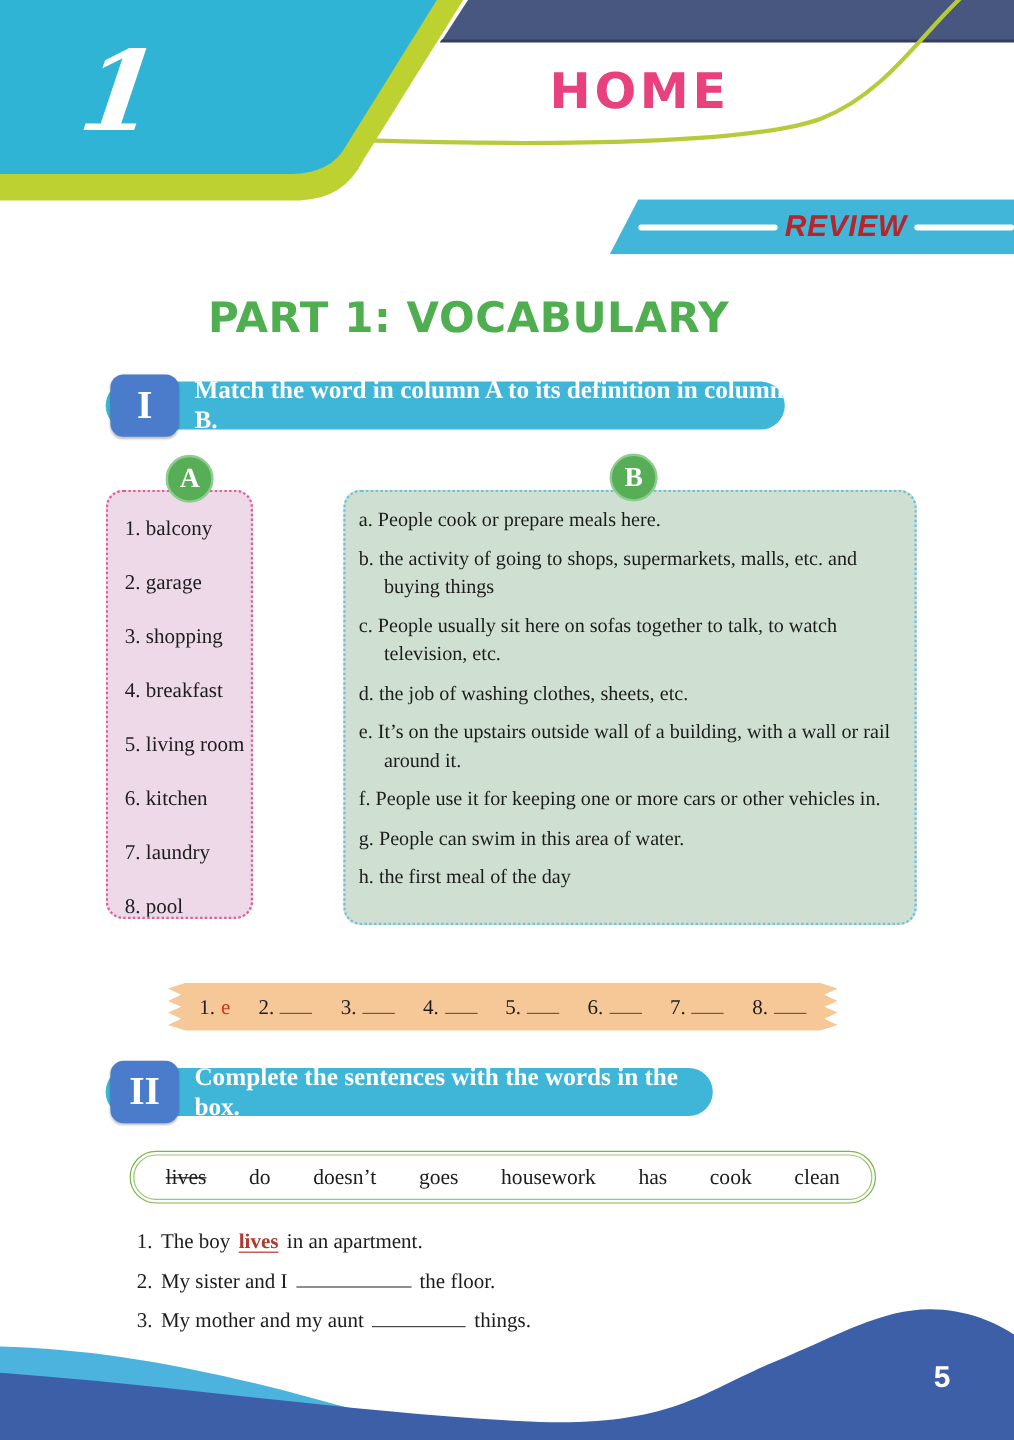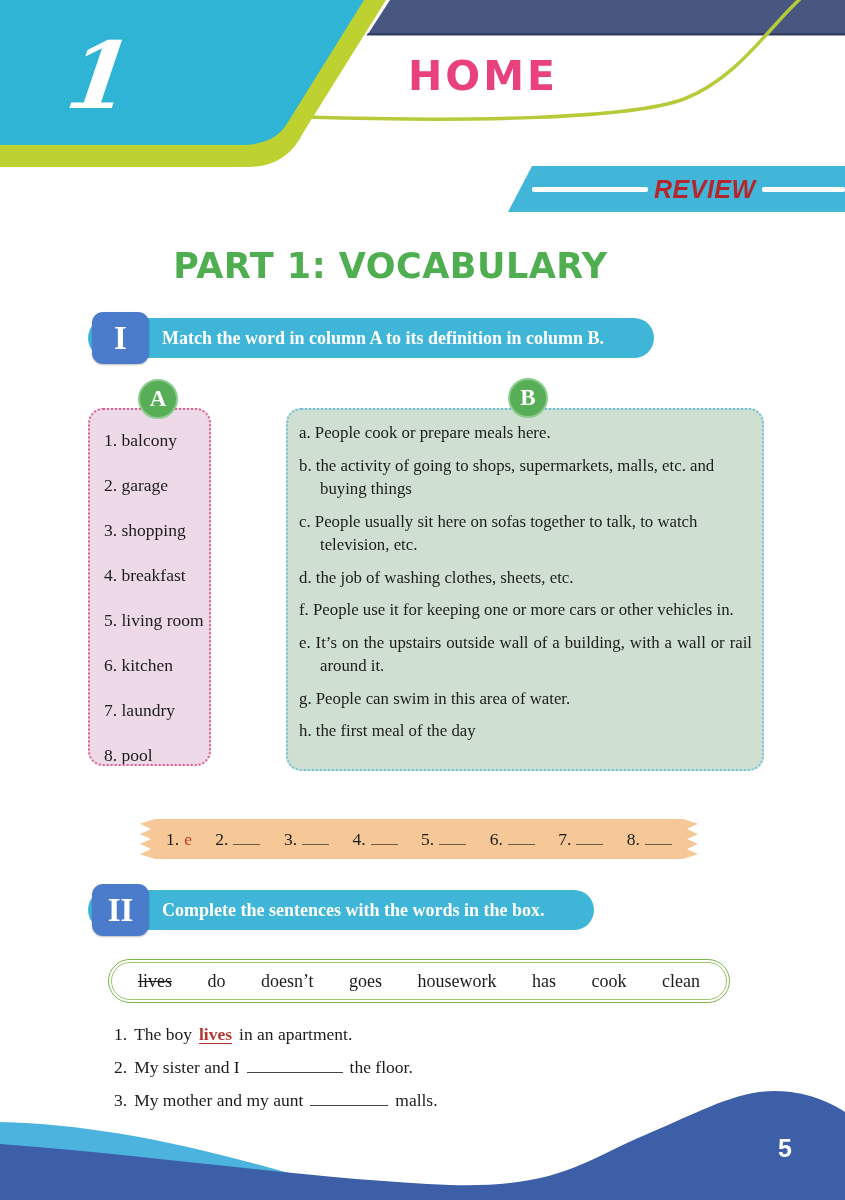--- a/index.html
+++ b/index.html
@@ -10,21 +10,21 @@
   }
   
   .header-svg{position:absolute;top:0;left:0;}
   .unit-wrap{
     position:absolute;top:30px;left:52px;display:flex;align-items:flex-start;
     color:#ffffff;font-family:"DejaVu Serif",serif;font-style:italic;
   }
   .unit-word{font-size:56px;line-height:1;padding-top:28px;font-weight:bold;letter-spacing:2px;}
   .unit-num{font-size:92px;line-height:1;margin-left:16px;font-weight:bold;transform:skewX(-8deg);}
   .home-title{
-    position:absolute;top:52px;left:408px;width:200px;text-align:left;
+    position:absolute;top:52px;left:408px;width:200px;text-align:right;
     font-family:"DejaVu Sans",sans-serif;font-weight:800;font-size:41px;
     color:#e8417d;letter-spacing:3px;
   }
   .review-ribbon{
     position:absolute;top:166px;left:508px;width:337px;height:46px;
     background:#41b6d9;display:flex;align-items:center;
     clip-path:polygon(24px 0,100% 0,100% 100%,0 100%);
   }
   .review-line{height:5px;background:#ffffff;border-radius:2px;}
   .review-line.left{width:116px;margin-left:24px;}
@@ -35,21 +35,21 @@
   }
   
   .part-title{
     position:absolute;top:246px;left:0;width:781px;text-align:center;
     font-family:"DejaVu Sans",sans-serif;font-weight:800;font-size:35px;
     color:#4fae4f;letter-spacing:0.5px;
   }
   
   .sec-bar{
     position:absolute;height:40px;background:#3fb6d8;border-radius:22px;
-    color:#ffffff;font-weight:bold;font-size:18px;
+    color:#ffffff;font-weight:bold;font-size:21px;
     display:flex;align-items:center;padding-left:74px;box-sizing:border-box;
   }
   .sec-bar.one{left:88px;top:318px;width:566px;}
   .sec-bar.two{left:88px;top:890px;width:506px;}
   .sec-num{
     position:absolute;width:57px;height:52px;background:#4a7ccb;border-radius:11px;
     color:#ffffff;font-family:"Liberation Serif",serif;font-weight:bold;font-size:33px;
     display:flex;align-items:center;justify-content:center;
     box-shadow:0 1px 2px rgba(0,0,0,0.25);
   }
@@ -162,22 +162,22 @@
     <div class="cola-item">7. laundry</div>
     <div class="cola-item">8. pool</div>
   </div>
 
   <div class="col-circle b">B</div>
   <div class="col-box b">
     <div class="colb-item">a. People cook or prepare meals here.</div>
     <div class="colb-item">b. the activity of going to shops, supermarkets, malls, etc. and buying things</div>
     <div class="colb-item">c. People usually sit here on sofas together to talk, to watch television, etc.</div>
     <div class="colb-item">d. the job of washing clothes, sheets, etc.</div>
+    <div class="colb-item">e. It’s on the upstairs outside wall of a building, with a wall or rail around it.</div>
     <div class="colb-item">f. People use it for keeping one or more cars or other vehicles in.</div>
-    <div class="colb-item">e. It’s on the upstairs outside wall of a building, with a wall or rail around it.</div>
     <div class="colb-item">g. People can swim in this area of water.</div>
     <div class="colb-item">h. the first meal of the day</div>
   </div>
 
   <div class="answer-strip">
     <span class="ans-item">
         <span>1.</span>
         <span class="ans-val">e</span>
       </span>
     <span class="ans-item">
@@ -238,21 +238,21 @@
     <div class="sentence">
       <span>2.</span>
       <span>My sister and I</span>
       <span class="s-ans"></span>
       <span>the floor.</span>
     </div>
     <div class="sentence">
       <span>3.</span>
       <span>My mother and my aunt</span>
       <span class="s-ans"></span>
-      <span>malls.</span>
+      <span>things.</span>
     </div>
   </div>
 
   <svg class="footer-svg" width="845" height="120" viewBox="0 0 845 120">
     <path d="M0,42 C80,44 160,58 260,85 C320,102 380,115 440,120 L0,120 Z" fill="#4cb2de"></path>
     <path d="M0,64 C150,75 320,100 450,105 C560,108 585,80 645,55 C700,32 735,11 775,11 C805,11 830,22 845,32 L845,120 L0,120 Z" fill="#3c5fa8"></path>
   </svg>
   <div class="page-num">5</div>
 
 </div>

